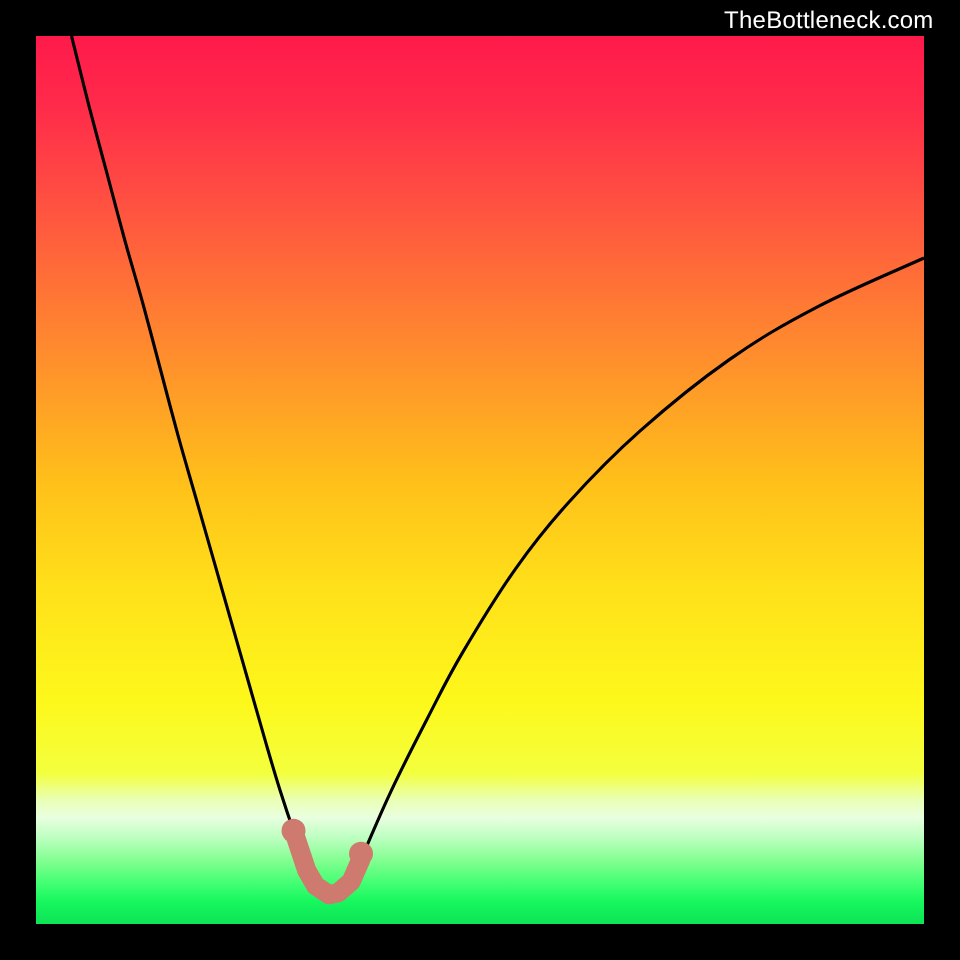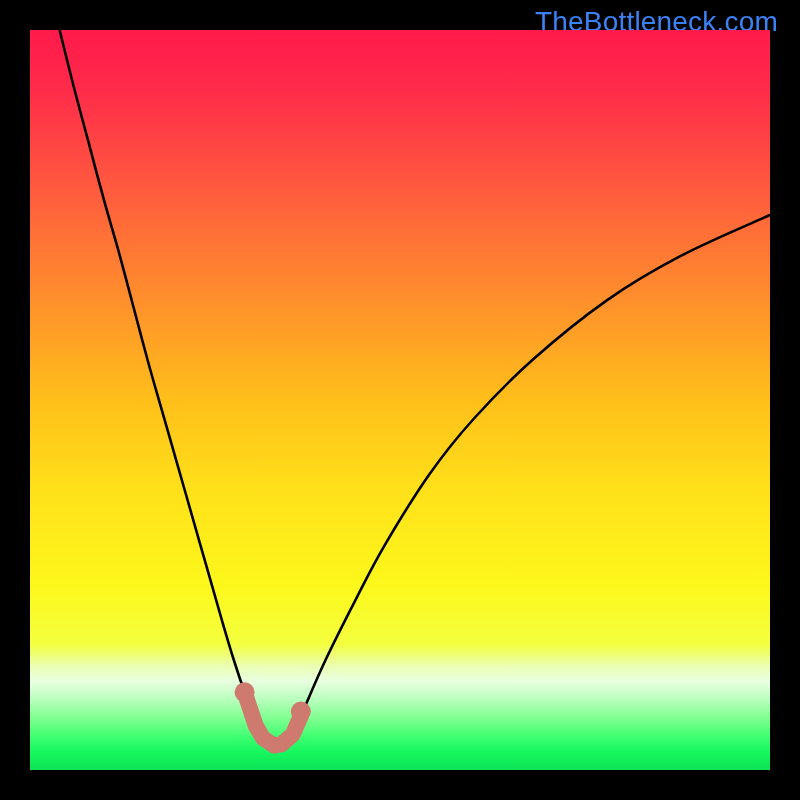--- a/index.html
+++ b/index.html
@@ -25,22 +25,22 @@
     height: 740px;
   }
   .bg-gradient {
     position: absolute;
     inset: 0;
   }
   .watermark {
     position: absolute;
     top: 6px;
     right: 22px;
-    color: #3b82f6;
-    font-size: 28px;
+    color: #ffffff;
+    font-size: 20px;
     letter-spacing: 0.2px;
     font-weight: 400;
     user-select: none;
   }
   svg.curve-layer {
     position: absolute;
     inset: 0;
     overflow: visible;
   }
   .curve {

